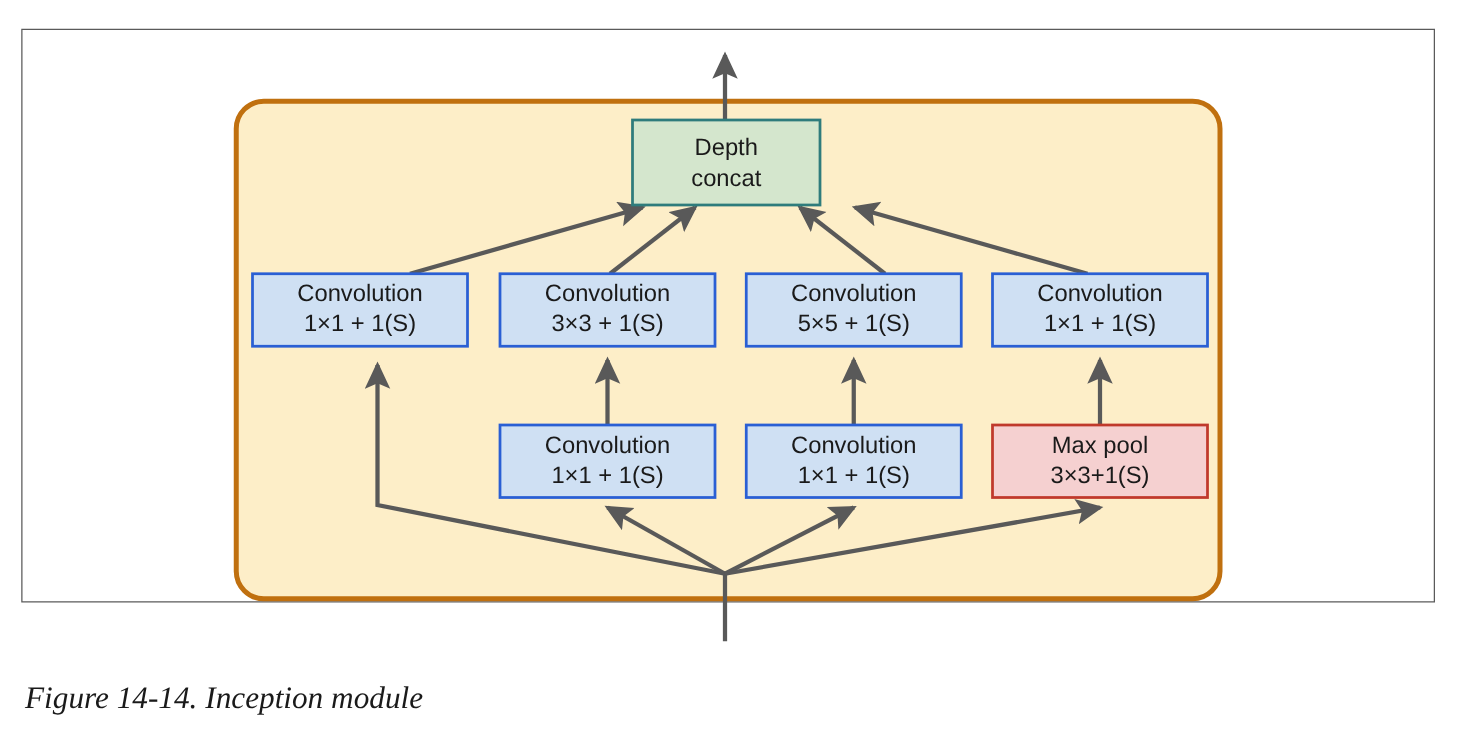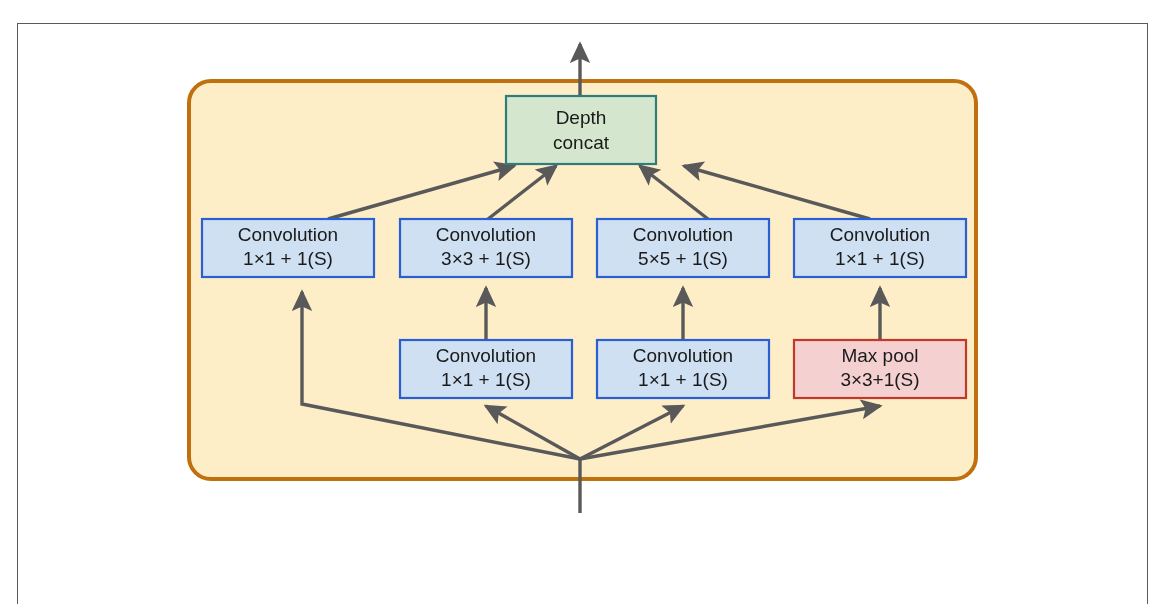--- a/index.html
+++ b/index.html
@@ -17,21 +17,21 @@
     position: relative;
     width: 1169px;
     height: 604px;
     background: #ffffff;
   }
   #figure-frame {
     position: absolute;
     left: 17px;
     top: 23px;
     width: 1131px;
-    height: 582px;
+    height: 459px;
     border: 1.5px solid #5a5a5a;
     box-sizing: border-box;
     background: #ffffff;
   }
   #diagram-svg {
     position: absolute;
     left: 0;
     top: 0;
   }
   .box-label {
@@ -134,14 +134,15 @@
 
       <g>
         <rect x="776" y="316" width="172" height="58" fill="#f5d0d0" stroke="#c0392b" stroke-width="2.2"></rect>
         <text class="box-label" x="862" y="333">Max pool</text>
         <text class="box-label" x="862" y="357">3×3+1(S)</text>
       </g>
 
     </svg>
   </div>
 
+  <div id="caption">Figure 14-14. Inception module</div>
 
 </div>
 
 </body></html>

